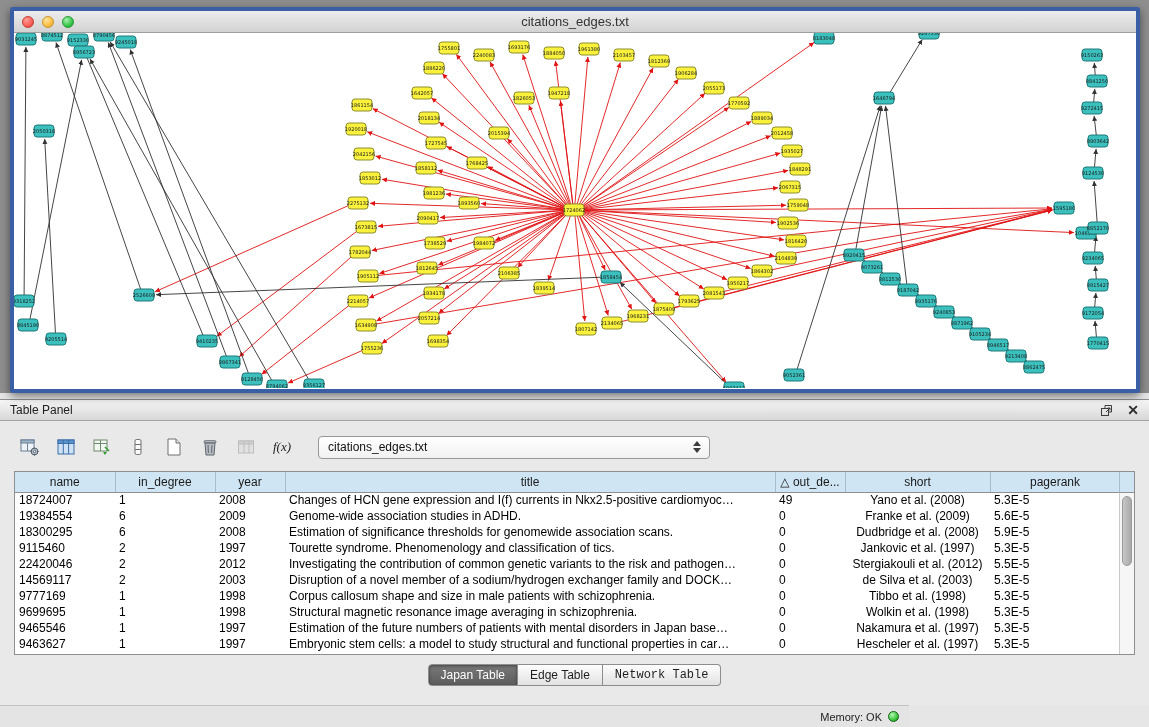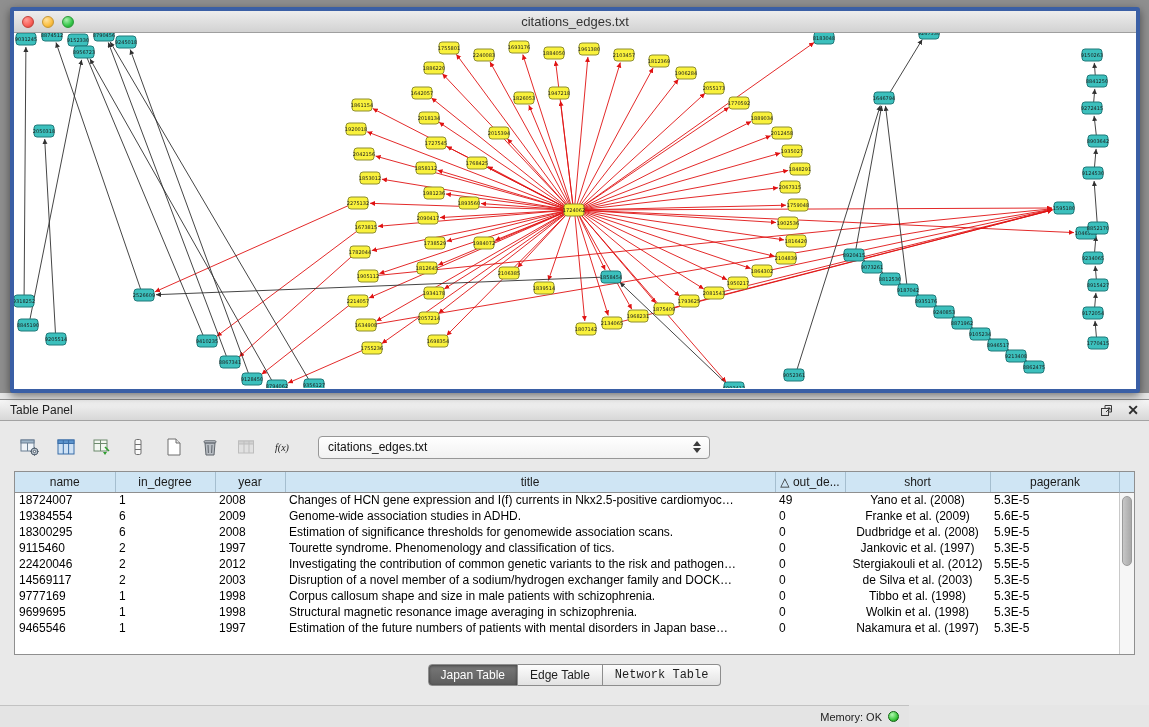--- a/index.html
+++ b/index.html
@@ -45,21 +45,21 @@
   .panel-title { font-size:12px; color:#222; }
   .panel-header-actions { margin-left:auto; display:flex; align-items:center; gap:14px; }
   .icon-btn { background:none; border:none; cursor:pointer; display:flex; align-items:center; justify-content:center; padding:0; }
   .close-x { font-size:14px; font-weight:bold; color:#2e2e2e; line-height:1; }
 
   .panel-body { width:1149px; height:284px; background:#e9e9e9; padding:10px 14px 0; }
 
   .toolbar { display:flex; align-items:center; gap:4px; height:32px; margin-bottom:8px; }
   .tool-btn { width:32px; height:30px; background:none; border:none; display:flex; align-items:center; justify-content:center; cursor:pointer; }
   .tool-btn.disabled { opacity:.45; }
-  .fx-label { font-family:"Liberation Serif", serif; font-style:italic; font-size:10px; color:#222; }
+  .fx-label { font-family:"Liberation Serif", serif; font-style:italic; font-size:13px; color:#222; }
   .combo {
     margin-left:16px; width:392px; height:23px; border:1px solid #979797; border-radius:4px;
     background:linear-gradient(#ffffff,#f1f1f1); display:flex; align-items:center;
     padding:0 6px 0 9px; font-size:12px; color:#111; cursor:pointer;
     box-shadow:inset 0 1px 1px rgba(255,255,255,.8);
   }
   .combo-value { flex:1; overflow:hidden; white-space:nowrap; }
   .combo-arrows { display:flex; flex-direction:column; gap:2px; align-items:center; width:12px; }
   .combo-arrows i { display:block; width:0; height:0; border-left:4px solid transparent; border-right:4px solid transparent; }
   .arrow-up   { border-bottom:5px solid #3c3c3c; }
@@ -849,20 +849,29 @@
           </tr>
           <tr>
             <td>9465546</td>
             <td>1</td>
             <td>1997</td>
             <td>Estimation of the future numbers of patients with mental disorders in Japan base…</td>
             <td>0</td>
             <td>Nakamura et al. (1997)</td>
             <td>5.3E-5</td>
           </tr>
+          <tr>
+            <td>9463627</td>
+            <td>1</td>
+            <td>1997</td>
+            <td>Embryonic stem cells: a model to study structural and functional properties in car…</td>
+            <td>0</td>
+            <td>Hescheler et al. (1997)</td>
+            <td>5.3E-5</td>
+          </tr>
         </tbody>
     </table>
     <div class="scroll-corner"></div>
     <div class="vscroll">
       <div class="vthumb"></div>
     </div>
   </div>
 
   <div class="tabs-row" id="tabs-row">
       <button class="seg-tab active">Japan Table</button>

